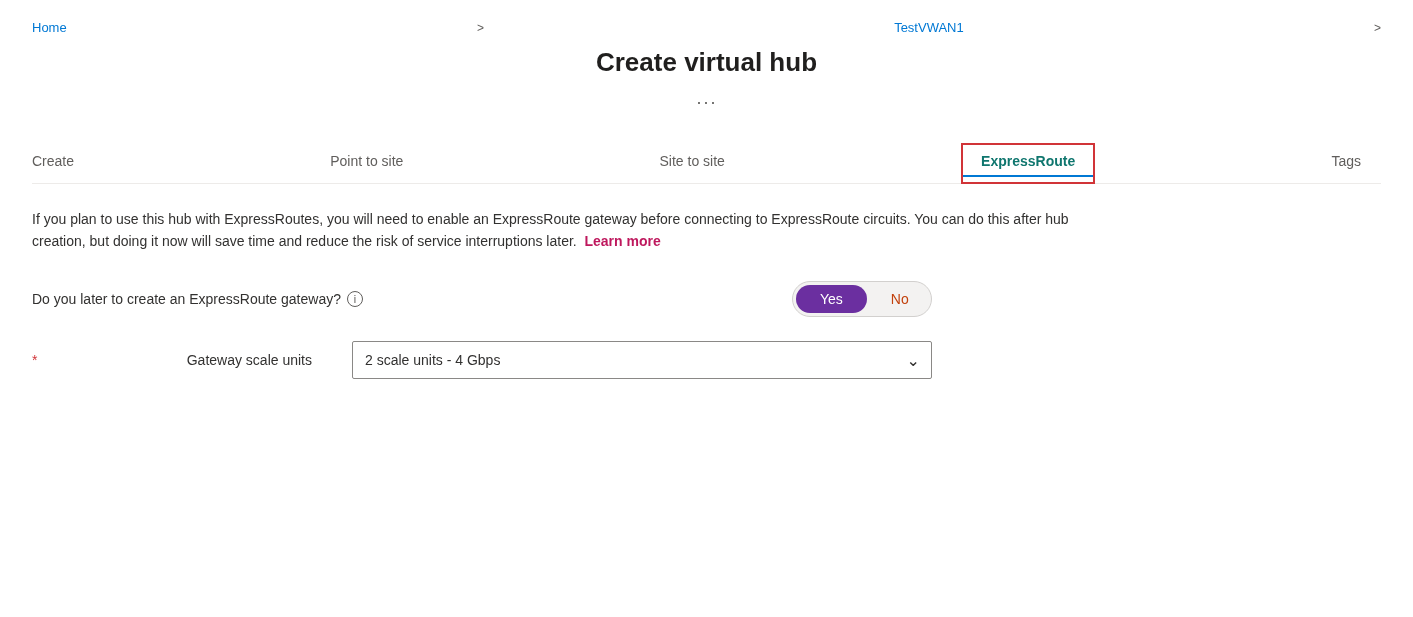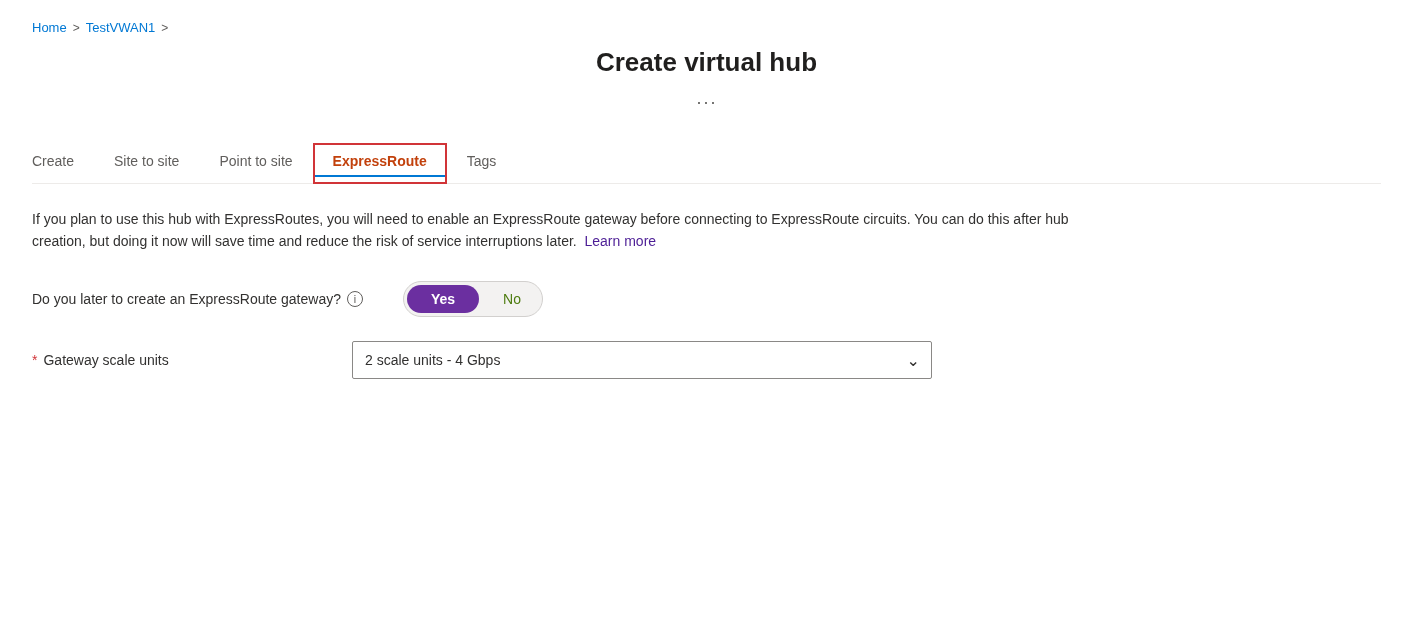--- a/index.html
+++ b/index.html
@@ -1,18 +1,19 @@
 <!DOCTYPE html>
 <html><head>
   <meta charset="utf-8">
   <style>
     * {
       box-sizing: border-box;
       margin: 0;
       padding: 0;
+      justify-content: space-between;
     }
 
     body {
       font-family: 'Segoe UI', -apple-system, BlinkMacSystemFont, sans-serif;
       background: #ffffff;
       color: #323130;
       font-size: 14px;
       padding: 20px 32px;
       width: 1413px;
       min-height: 617px;
@@ -63,23 +64,24 @@
 
     .description-text {
       font-size: 14px;
       color: #323130;
       line-height: 1.6;
       max-width: 1050px;
       margin-bottom: 28px;
     }
 
     .learn-more-link {
-      color: #4c1d95;
+      color: #be185d;
       text-decoration: none;
       cursor: pointer;
+      font-weight: bold;
     }
 
     .form-section {
       display: flex;
       flex-direction: column;
       gap: 24px;
       max-width: 900px;
     }
 
     .form-row {
@@ -131,26 +133,26 @@
       border-radius: 16px;
       font-size: 14px;
       cursor: pointer;
       transition: all 0.2s;
       white-space: nowrap;
     }
 
     .toggle-option.selected {
       background: #6b2fa0;
       color: #ffffff;
-      font-weight: 700;
+      font-weight: 400;
     }
 
     .toggle-option.unselected {
       background: transparent;
-      color: #4d7c0f;
+      color: #c2410c;
     }
 
     .select-container {
       position: relative;
       width: 620px;
     }
 
     .select-box {
       width: 100%;
       padding: 8px 40px 8px 12px;
@@ -201,21 +203,21 @@
     .nav-tab-active-box {
       border: 2px solid #d13438;
       margin-bottom: -1px;
       position: relative;
     }
 
     .nav-tab-active-box .nav-tab-label {
       padding: 8px 18px 6px;
       display: block;
       font-weight: 600;
-      color: #c2410c;
+      color: #0f766e;
       font-size: 14px;
       cursor: pointer;
     }
 
     .nav-tab-active-box .blue-bar {
       height: 2px;
       background: #0078d4;
       margin: 0;
     }
   </style>
@@ -229,22 +231,22 @@
   <span class="breadcrumb-separator">&gt;</span>
 </div>
 
 <div class="page-title-row">
   <h1 class="page-title">Create virtual hub</h1>
   <button class="ellipsis-button">···</button>
 </div>
 
 <div class="tabs-nav">
   <button class="nav-tab">Create</button>
+  <button class="nav-tab">Point to site</button>
   <button class="nav-tab">Site to site</button>
-  <button class="nav-tab">Point to site</button>
   <div class="nav-tab-active-box">
     <span class="nav-tab-label">ExpressRoute</span>
     <div class="blue-bar"></div>
   </div>
   <button class="nav-tab">Tags</button>
 </div>
 
 <p class="description-text">
   <span>If you plan to use this hub with ExpressRoutes, you will need to enable an ExpressRoute gateway before connecting to ExpressRoute circuits. You can do this after hub creation, but doing it now will save time and reduce the risk of service interruptions later.</span>
   &nbsp;<a class="learn-more-link">Learn more</a>

